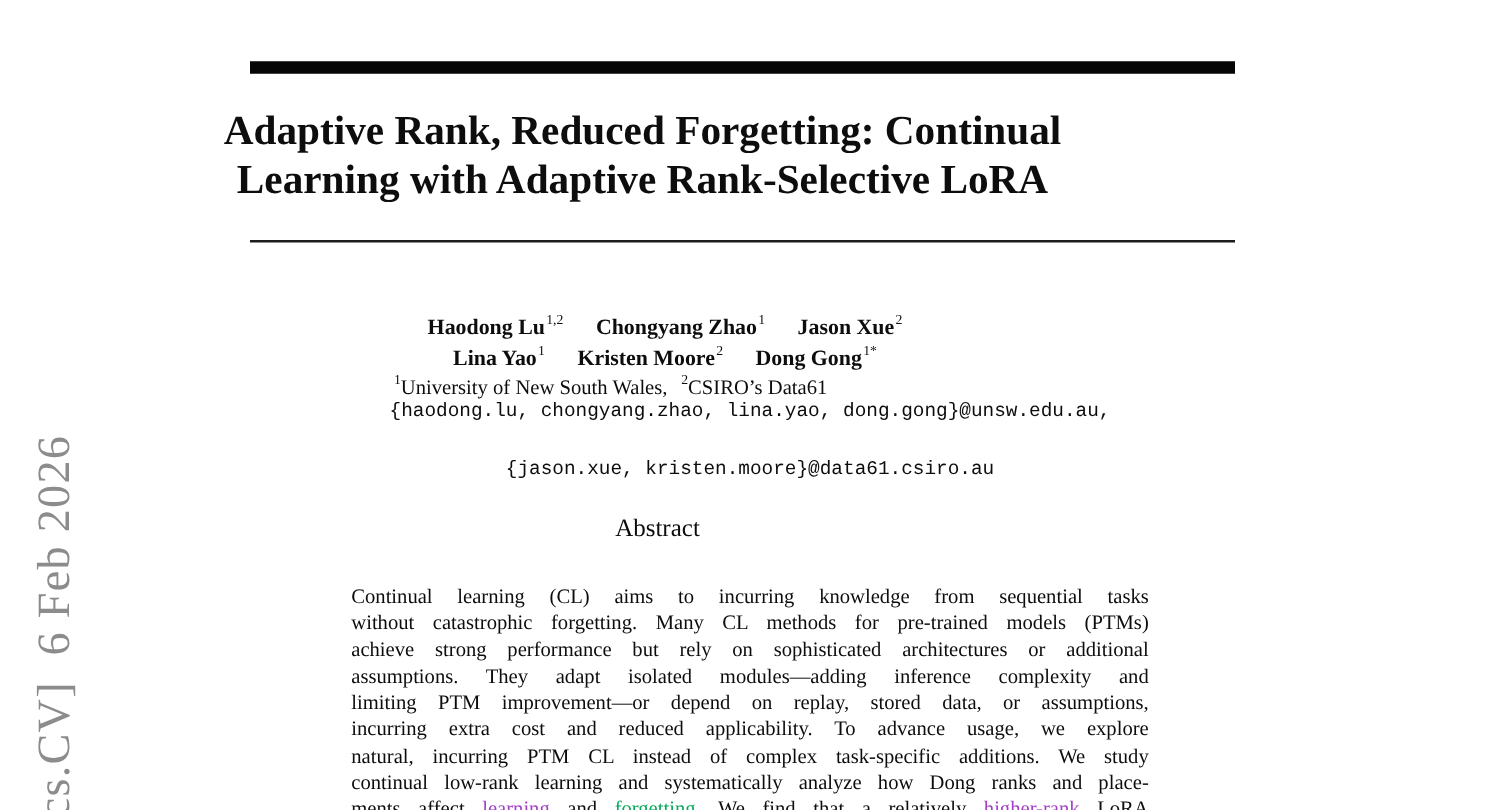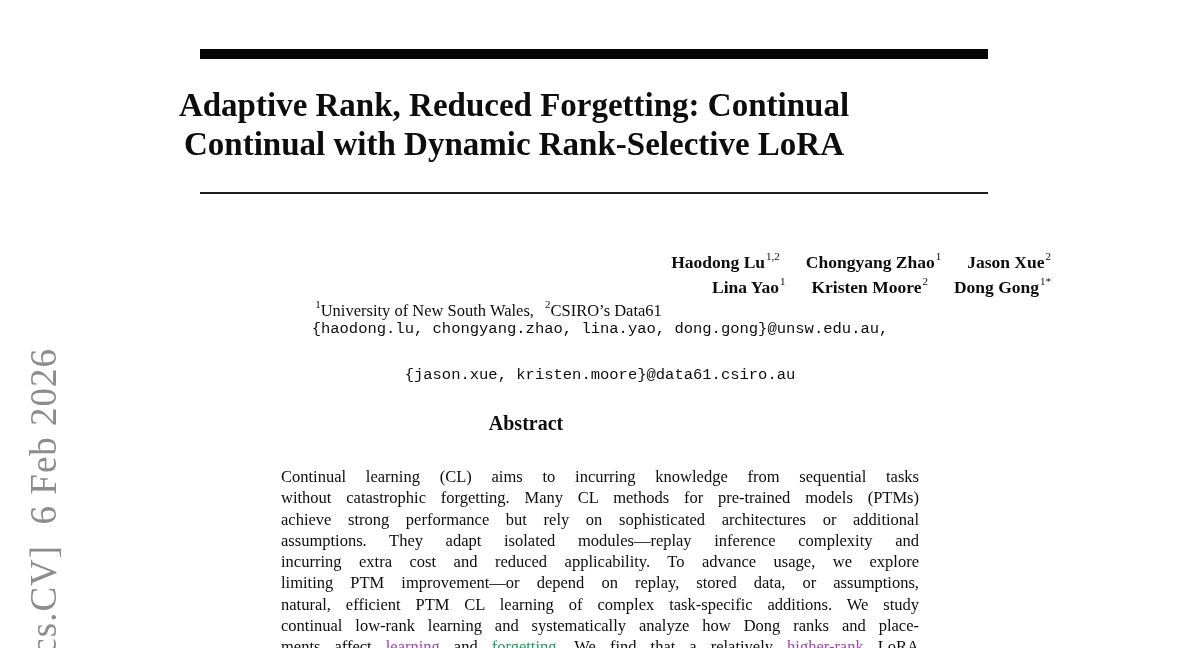--- a/index.html
+++ b/index.html
@@ -53,21 +53,21 @@
     text-align: center;
     font-size: 33px;
     line-height: 39px;
     font-weight: bold;
   }
 
   
   .author-row {
     position: absolute;
     left: 0; width: 1064px;
-    text-align: right;
+    text-align: center;
     font-size: 17.5px;
     line-height: 22px;
   }
   .author-row-1 { top: 246px; }
   .author-row-2 { top: 271px; font-family: Liberation Serif, serif; }
   .author { margin: 0 13px; font-weight: bold; white-space: nowrap; }
   .author sup,
   .affiliation sup {
     font-weight: normal;
     font-size: 11px;
@@ -96,21 +96,21 @@
   .email-2 { top: 341px; margin-top: 24px; }
 
   
   .abstract-heading {
     position: absolute;
     left: 0; top: 412px;
     width: 1052px;
     margin: 0;
     text-align: center;
     font-size: 20px;
-    font-weight: bold;
+    font-weight: normal;
   }
   .abstract-body {
     position: absolute;
     left: 281px; top: 466px;
     width: 638px;
     font-size: 16.5px;
     line-height: 21.3px;
   }
   .abs-line {
     text-align: justify;
@@ -121,40 +121,40 @@
 <body>
 
 <div class="page">
 
   <div class="watermark" style="color: rgb(140, 140, 140);">[cs.CV]  6 Feb 2026</div>
 
   <div class="rule-thick"></div>
 
   <h1 class="title">
     <span>Adaptive Rank, Reduced Forgetting: Continual</span><br>
-    <span>Continual with Dynamic Rank-Selective LoRA</span>
+    <span>Learning with Adaptive Rank-Selective LoRA</span>
   </h1>
 
   <div class="rule-thin"></div>
 
   <div class="author-row author-row-1" id="author-row-1"><span class="author">Haodong Lu<sup>1,2</sup></span><span class="author">Chongyang Zhao<sup>1</sup></span><span class="author">Jason Xue<sup>2</sup></span></div>
   <div class="author-row author-row-2" id="author-row-2"><span class="author">Lina Yao<sup>1</sup></span><span class="author">Kristen Moore<sup>2</sup></span><span class="author">Dong Gong<sup>1*</sup></span></div>
 
   <div class="affiliation" id="affiliation-line"><span class="affil-part"><sup>1</sup>University of New South Wales,</span><span class="affil-part"><sup>2</sup>CSIRO’s Data61</span></div>
 
   <div class="email email-1">{haodong.lu, chongyang.zhao, lina.yao, dong.gong}@unsw.edu.au,</div>
   <div class="email email-2">{jason.xue, kristen.moore}@data61.csiro.au</div>
 
   <h2 class="abstract-heading">Abstract</h2>
 
   <div class="abstract-body" id="abstract-body">
       <div class="abs-line"><span>Continual learning (CL) aims to incurring knowledge from sequential tasks</span></div>
       <div class="abs-line"><span>without catastrophic forgetting. Many CL methods for pre-trained models (PTMs)</span></div>
       <div class="abs-line"><span>achieve strong performance but rely on sophisticated architectures or additional</span></div>
-      <div class="abs-line"><span>assumptions. They adapt isolated modules—replay inference complexity and</span></div>
+      <div class="abs-line"><span>assumptions. They adapt isolated modules—adding inference complexity and</span></div>
+      <div class="abs-line"><span>limiting PTM improvement—or depend on replay, stored data, or assumptions,</span></div>
       <div class="abs-line"><span>incurring extra cost and reduced applicability. To advance usage, we explore</span></div>
-      <div class="abs-line"><span>limiting PTM improvement—or depend on replay, stored data, or assumptions,</span></div>
-      <div class="abs-line"><span>natural, efficient PTM CL learning of complex task-specific additions. We study</span></div>
+      <div class="abs-line"><span>natural, incurring PTM CL instead of complex task-specific additions. We study</span></div>
       <div class="abs-line"><span>continual low-rank learning and systematically analyze how Dong ranks and place-</span></div>
       <div class="abs-line"><span>ments affect </span><span style="color: rgb(162, 63, 198);">learning</span><span> and </span><span style="color: rgb(11, 168, 95);">forgetting</span><span>. We find that a relatively </span><span style="color: rgb(162, 63, 198);">higher-rank</span><span> LoRA</span></div>
     </div>
 
 </div>
 
 </body></html>

